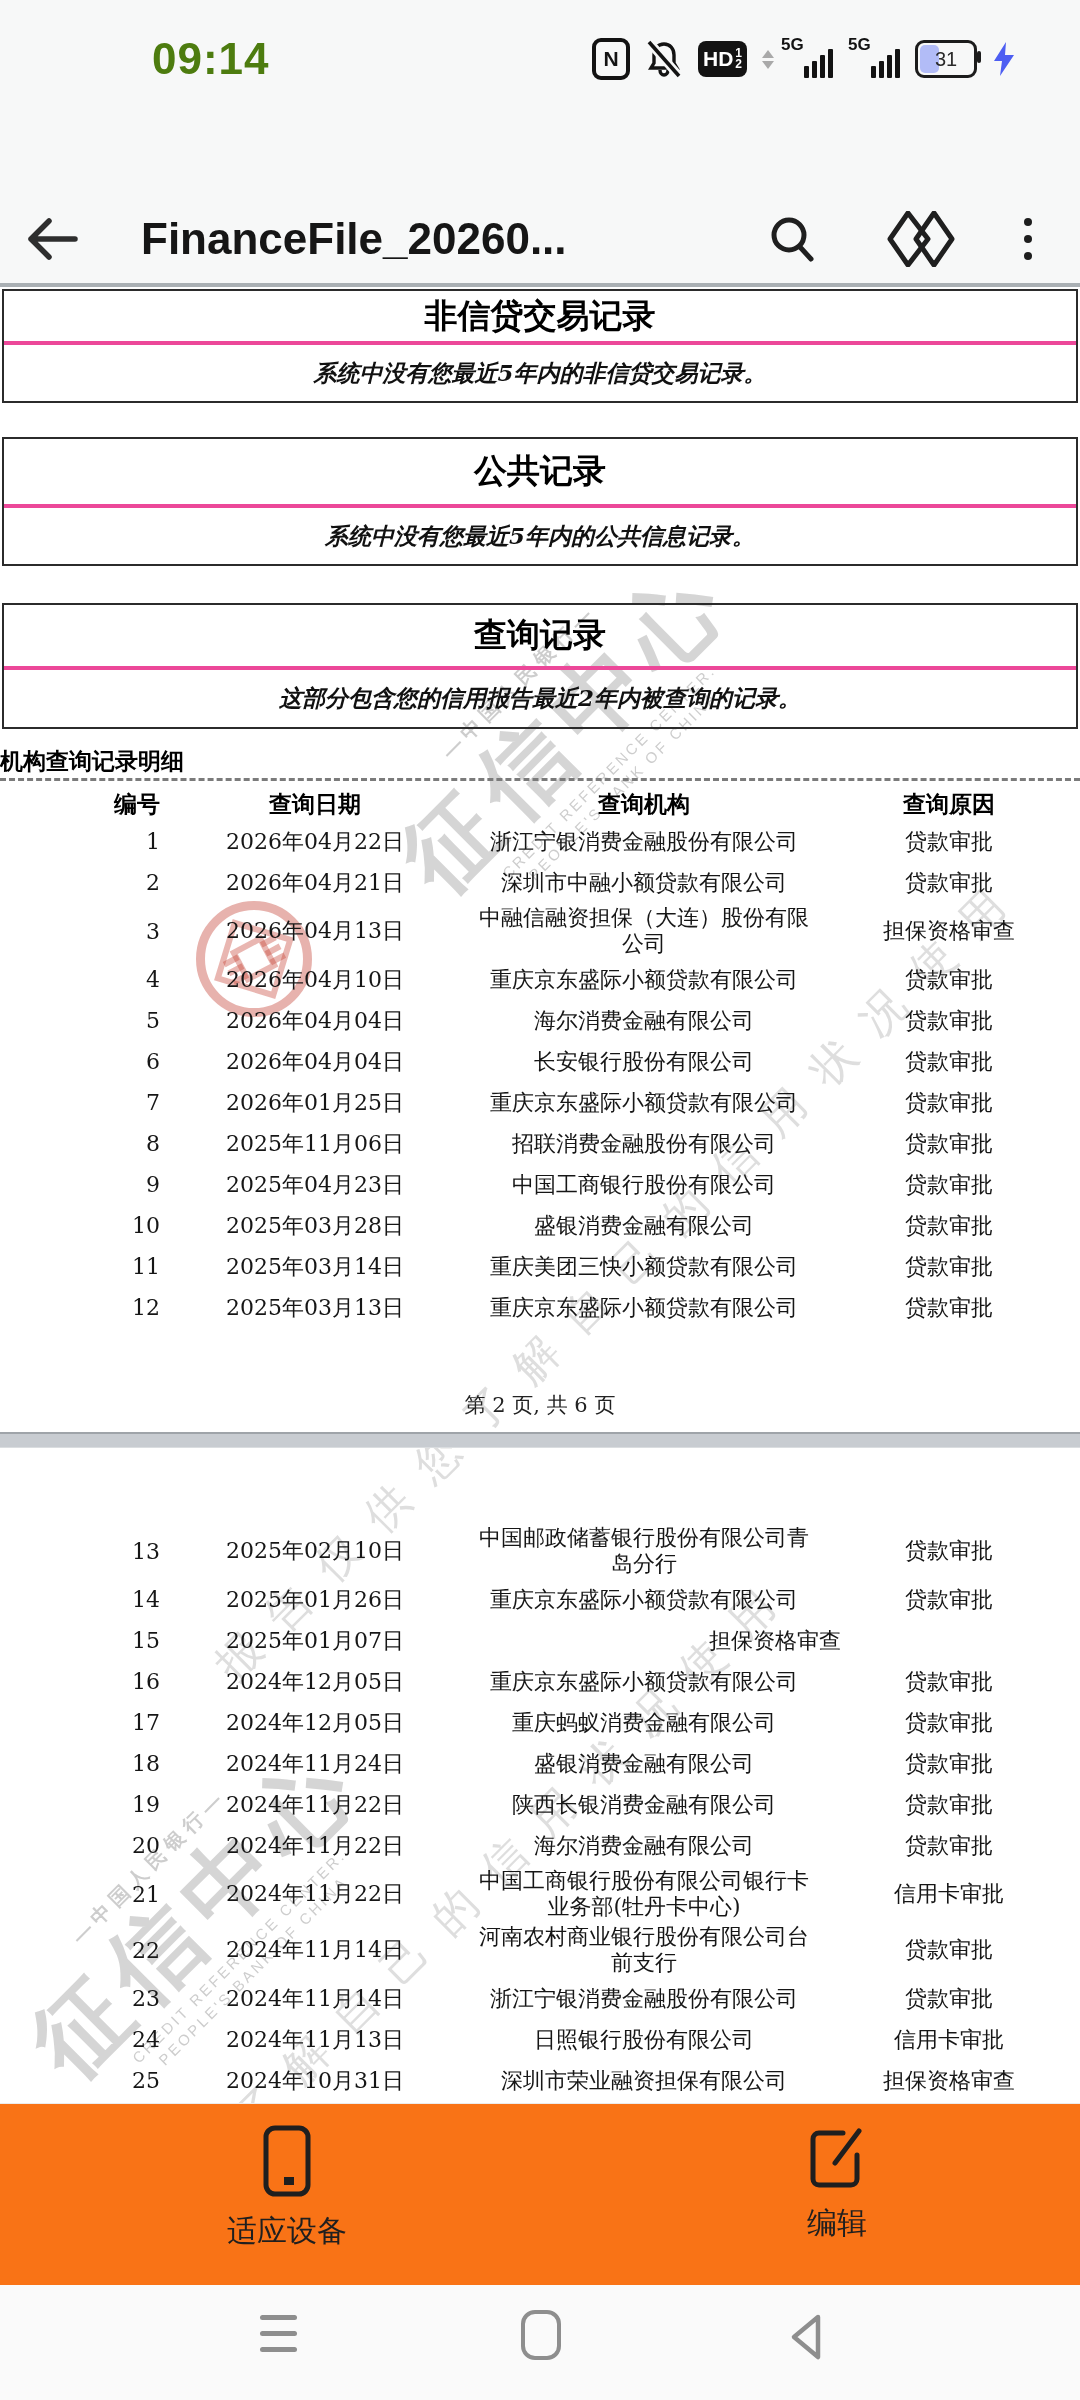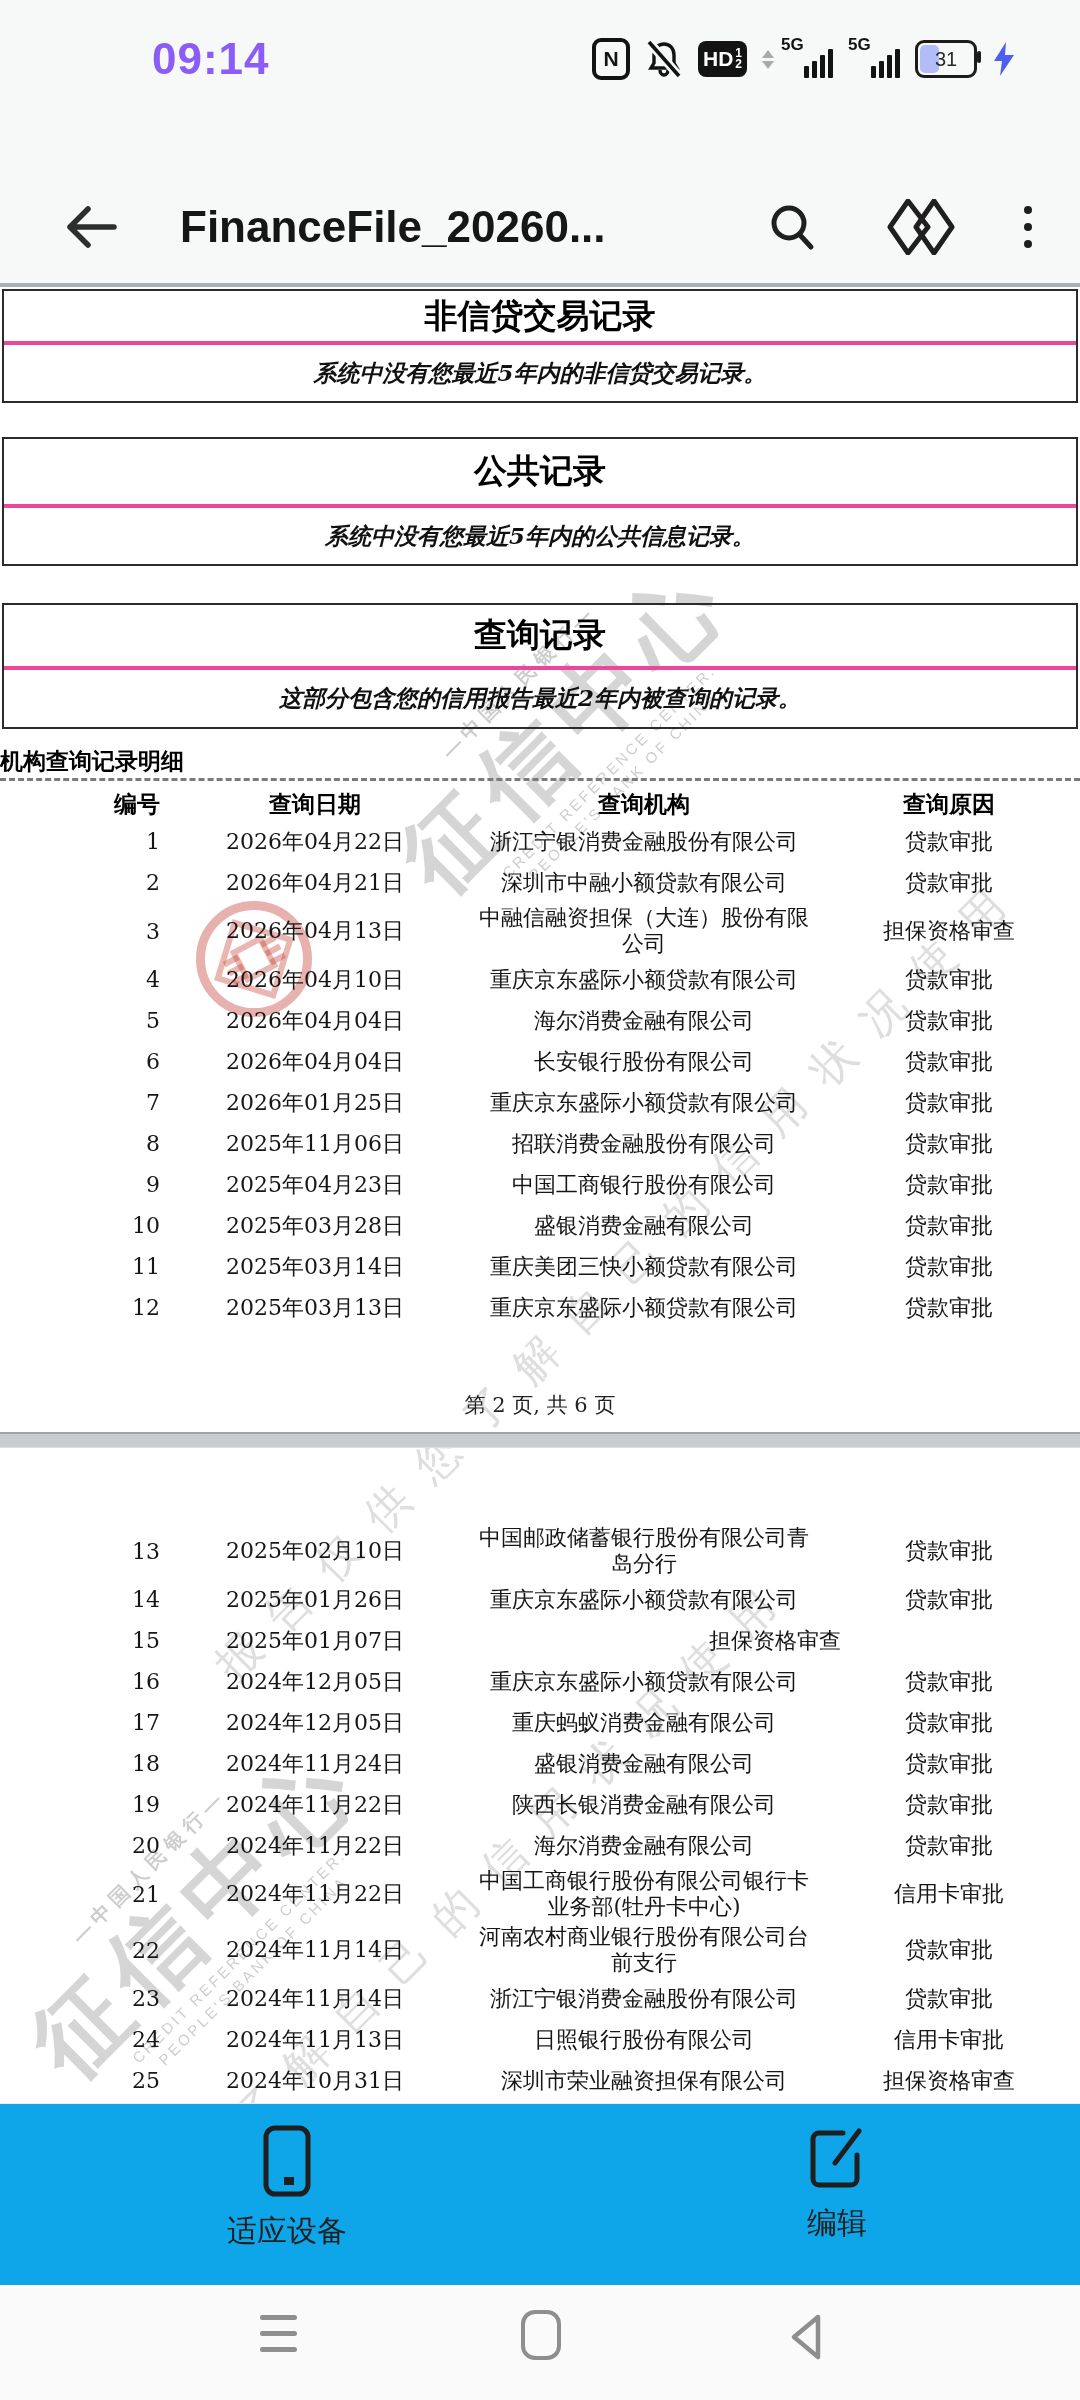--- a/index.html
+++ b/index.html
@@ -2,21 +2,21 @@
 <html><head>
 <meta charset="utf-8">
 <style>
   html,body{margin:0;padding:0}
   body{width:1080px;height:2400px;position:relative;overflow:hidden;
        font-family:"Liberation Sans","DejaVu Sans",sans-serif;background:#f7f8f8}
 
   
   .statusbar{position:absolute;top:28px;left:0;right:0;height:62px;display:flex;align-items:center;
              padding:0 64px 0 152px;box-sizing:border-box}
-  .time{font-size:44px;font-weight:600;color:#8b5cf6;letter-spacing:1px}
+  .time{font-size:44px;font-weight:600;color:#4d7c0f;letter-spacing:1px}
   .sb-icons{margin-left:auto;display:flex;align-items:center;gap:15px}
   .nfc{width:30px;height:34px;border:4px solid #131313;border-radius:9px;display:flex;align-items:center;
        justify-content:center;font-size:21px;font-weight:800;color:#131313}
   .hd{background:#131313;color:#fff;border-radius:8px;height:36px;display:flex;align-items:center;
       padding:0 5px;gap:2px}
   .hd b{font-size:21px;font-weight:800;letter-spacing:0}
   .hd .frac{display:flex;flex-direction:column;font-size:12px;line-height:11px;font-weight:700}
   .sig{position:relative;width:52px;height:44px}
   .sig .g5{position:absolute;top:-2px;left:0;font-size:17px;font-weight:800;color:#131313}
   .sig .bars{position:absolute;bottom:3px;right:0;display:flex;align-items:flex-end;gap:3px}
@@ -25,22 +25,22 @@
   .arrows i{display:block;width:0;height:0;border-left:6px solid transparent;border-right:6px solid transparent}
   .arr-up{border-bottom:8px solid #a9a9a9}
   .arr-dn{border-top:8px solid #a9a9a9}
   .batt{position:relative;width:56px;height:32px;border:3px solid #1c1c1c;border-radius:9px;
         display:flex;align-items:center;justify-content:center}
   .batt .fill{position:absolute;left:2px;top:2px;bottom:2px;width:19px;background:#b2bcf7;border-radius:5px}
   .batt .lvl{position:relative;font-size:20px;color:#2a2a2a}
   .batt .nub{position:absolute;right:-7px;top:8px;width:4px;height:12px;background:#1c1c1c;border-radius:2px}
 
   
-  .appbar{position:absolute;top:168px;left:0;right:0;height:117px;display:flex;align-items:center;
-          padding:0 48px 0 62px;box-sizing:border-box}
+  .appbar{position:absolute;top:180px;left:0;right:0;height:117px;display:flex;align-items:center;
+          padding:0 48px 0 23px;box-sizing:border-box}
   .icon-btn{background:none;border:none;padding:0;display:flex;align-items:center;justify-content:center;cursor:pointer}
   .doc-title{margin-left:62px;font-size:44px;font-weight:600;color:#161616;white-space:nowrap}
   .appbar-right{margin-left:auto;display:flex;align-items:center;gap:66px}
   .menu-dots{display:flex;flex-direction:column;gap:9px}
   .menu-dots i{width:8px;height:8px;border-radius:50%;background:#1e1e1e}
 
   
   .gap-top{position:absolute;top:283px;left:0;width:100%;height:4px;background:#aab0b4}
   .gap-mid{position:absolute;top:1145px;left:0;width:100%;height:16px;background:#c8ccd1;
            border-top:2px solid #9fa4a9;border-bottom:1px solid #dadde0;box-sizing:border-box}
@@ -85,21 +85,21 @@
              font-family:"DejaVu Serif","Liberation Serif",serif;
              font-size:44px;letter-spacing:26px;color:rgba(135,135,135,.28)}
   .wm1{left:300px;top:360px;width:540px}
   .wm3{left:-70px;top:1545px;width:540px}
   .wmn1{left:60px;top:960px}
   .wmn2{left:-170px;top:1660px}
   .seal{position:absolute;left:196px;top:614px;width:116px;height:116px;border-radius:50%;
         border:9px solid rgba(196,62,50,.40);box-sizing:border-box;pointer-events:none}
 
   
-  .toolbar{position:absolute;top:2103px;left:0;width:100%;height:182px;background:#0ea5e9;border-top:1px solid #ececec;box-sizing:border-box}
+  .toolbar{position:absolute;top:2103px;left:0;width:100%;height:182px;background:#f97316;border-top:1px solid #ececec;box-sizing:border-box}
   .tool{position:absolute;top:20px;width:220px;display:flex;flex-direction:column;align-items:center;
         background:none;border:none;cursor:pointer}
   .tool-label{margin-top:14px;font-size:30px;color:#1f1f1f;font-family:"Liberation Sans",sans-serif}
   .tool1{left:177px} .tool2{left:727px}
 
   
   .navbar{position:absolute;top:2285px;left:0;width:100%;height:115px;background:#fafafa}
   .nav-btn{position:absolute;background:none;border:none;padding:0;cursor:pointer}
   .nav-menu{left:260px;top:30px;display:flex;flex-direction:column;gap:11px}
   .nav-menu i{display:block;width:37px;height:5px;background:#8e8e8e;border-radius:3px}

